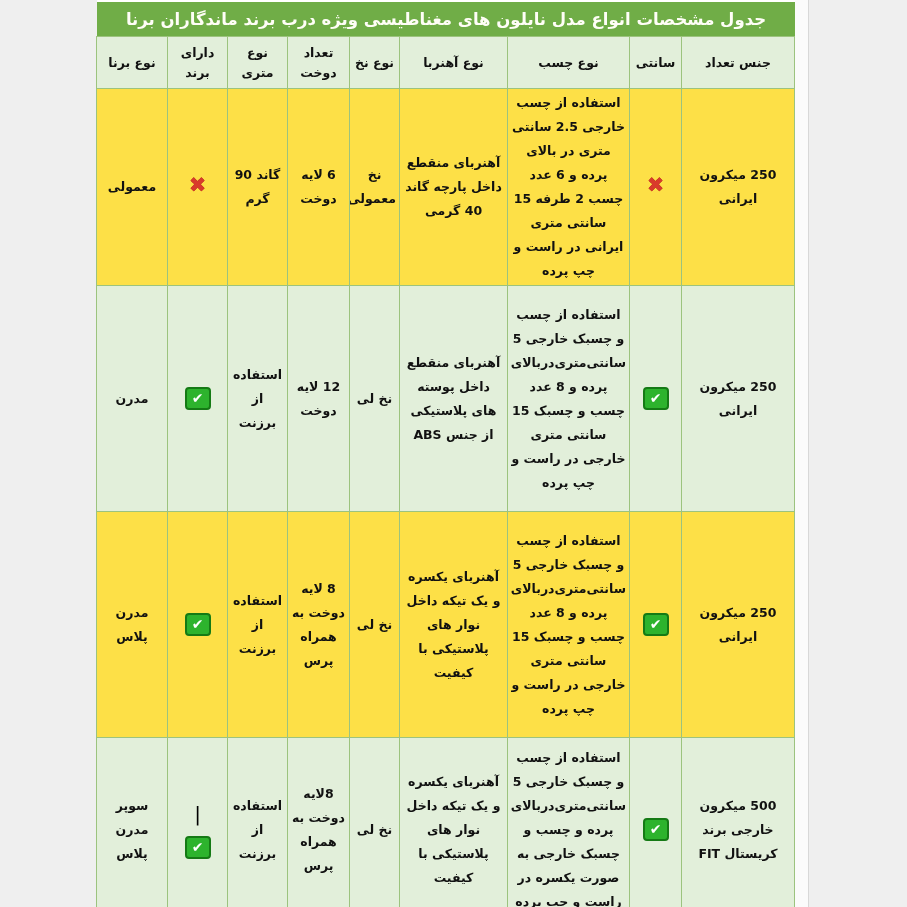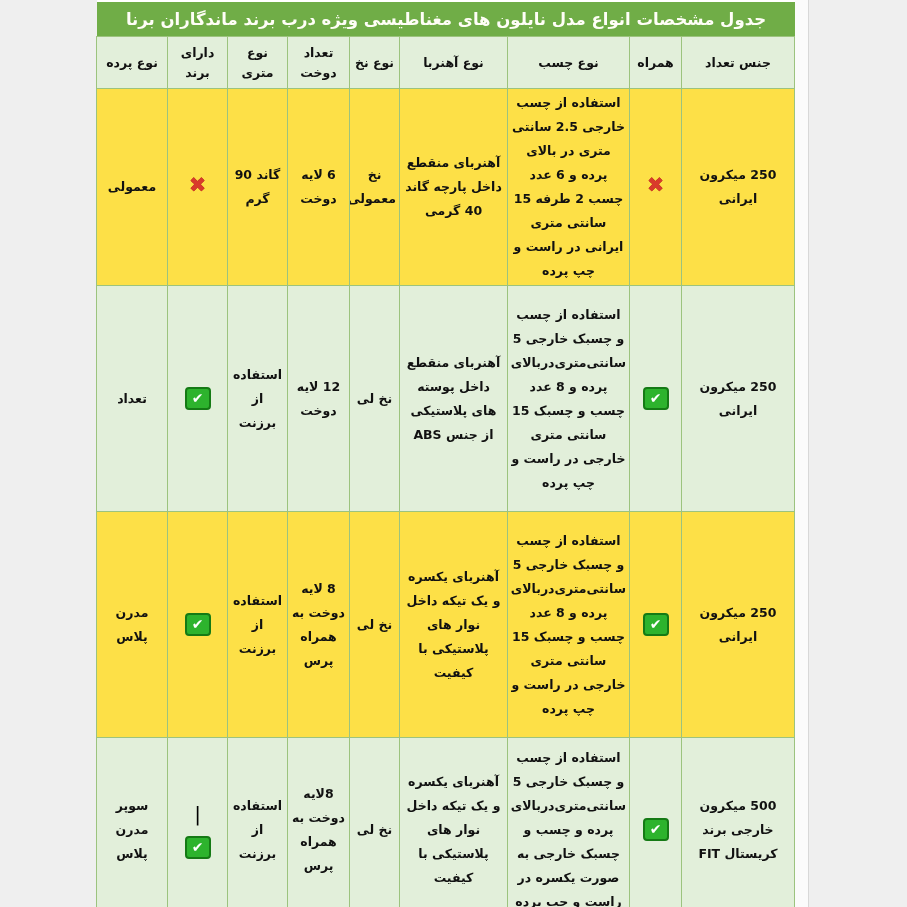--- a/index.html
+++ b/index.html
@@ -72,28 +72,28 @@
         <col style="width:50px">
         <col style="width:62px">
       <col style="width:60px">
         <col style="width:60px">
         <col style="width:71px">
     </colgroup>
 
     <tbody>
         <tr class="hdr">
       <th>جنس تعداد</th>
-      <th>همراه</th>
+      <th>سانتی</th>
       <th>نوع چسب</th>
       <th>نوع آهنربا</th>
       <th>نوع نخ</th>
       <th>تعداد دوخت</th>
       <th>نوع متری</th>
       <th>دارای برند</th>
-      <th>نوع پرده</th>
+      <th>نوع برنا</th>
     </tr>
 
     <tr class="r1 row-white">
       <td>250 میکرون ایرانی</td>
       <td><span class="mark mark-cross">✖</span></td>
       <td class="col-chasb">استفاده از چسب خارجی 2.5 سانتی متری در بالای پرده و 6 عدد چسب 2 طرفه 15 سانتی متری ایرانی در راست و چپ پرده</td>
       <td>آهنربای منقطع داخل پارچه گاند 40 گرمی</td>
       <td>نخ معمولی</td>
       <td>6 لایه دوخت</td>
       <td>گاند 90 گرم</td>
@@ -103,21 +103,21 @@
 
     <tr class="r2 row-green">
       <td>250 میکرون ایرانی</td>
       <td><span class="mark mark-check">✔</span></td>
       <td class="col-chasb">استفاده از چسب و چسبک خارجی 5 سانتی‌متری‌دربالای پرده و 8 عدد چسب و چسبک 15 سانتی متری خارجی در راست و چپ پرده</td>
       <td>آهنربای منقطع داخل پوسته های پلاستیکی از جنس ABS</td>
       <td>نخ لی</td>
       <td>12 لایه دوخت</td>
       <td>استفاده از برزنت</td>
       <td><span class="mark mark-check">✔</span></td>
-      <td class="col-parde">تعداد</td>
+      <td class="col-parde">مدرن</td>
     </tr>
 
     <tr class="r3 row-white">
       <td>250 میکرون ایرانی</td>
       <td><span class="mark mark-check">✔</span></td>
       <td class="col-chasb">استفاده از چسب و چسبک خارجی 5 سانتی‌متری‌دربالای پرده و 8 عدد چسب و چسبک 15 سانتی متری خارجی در راست و چپ پرده</td>
       <td>آهنربای یکسره و یک تیکه داخل نوار های پلاستیکی با کیفیت</td>
       <td>نخ لی</td>
       <td>8 لایه دوخت به همراه پرس</td>
       <td>استفاده از برزنت</td>

